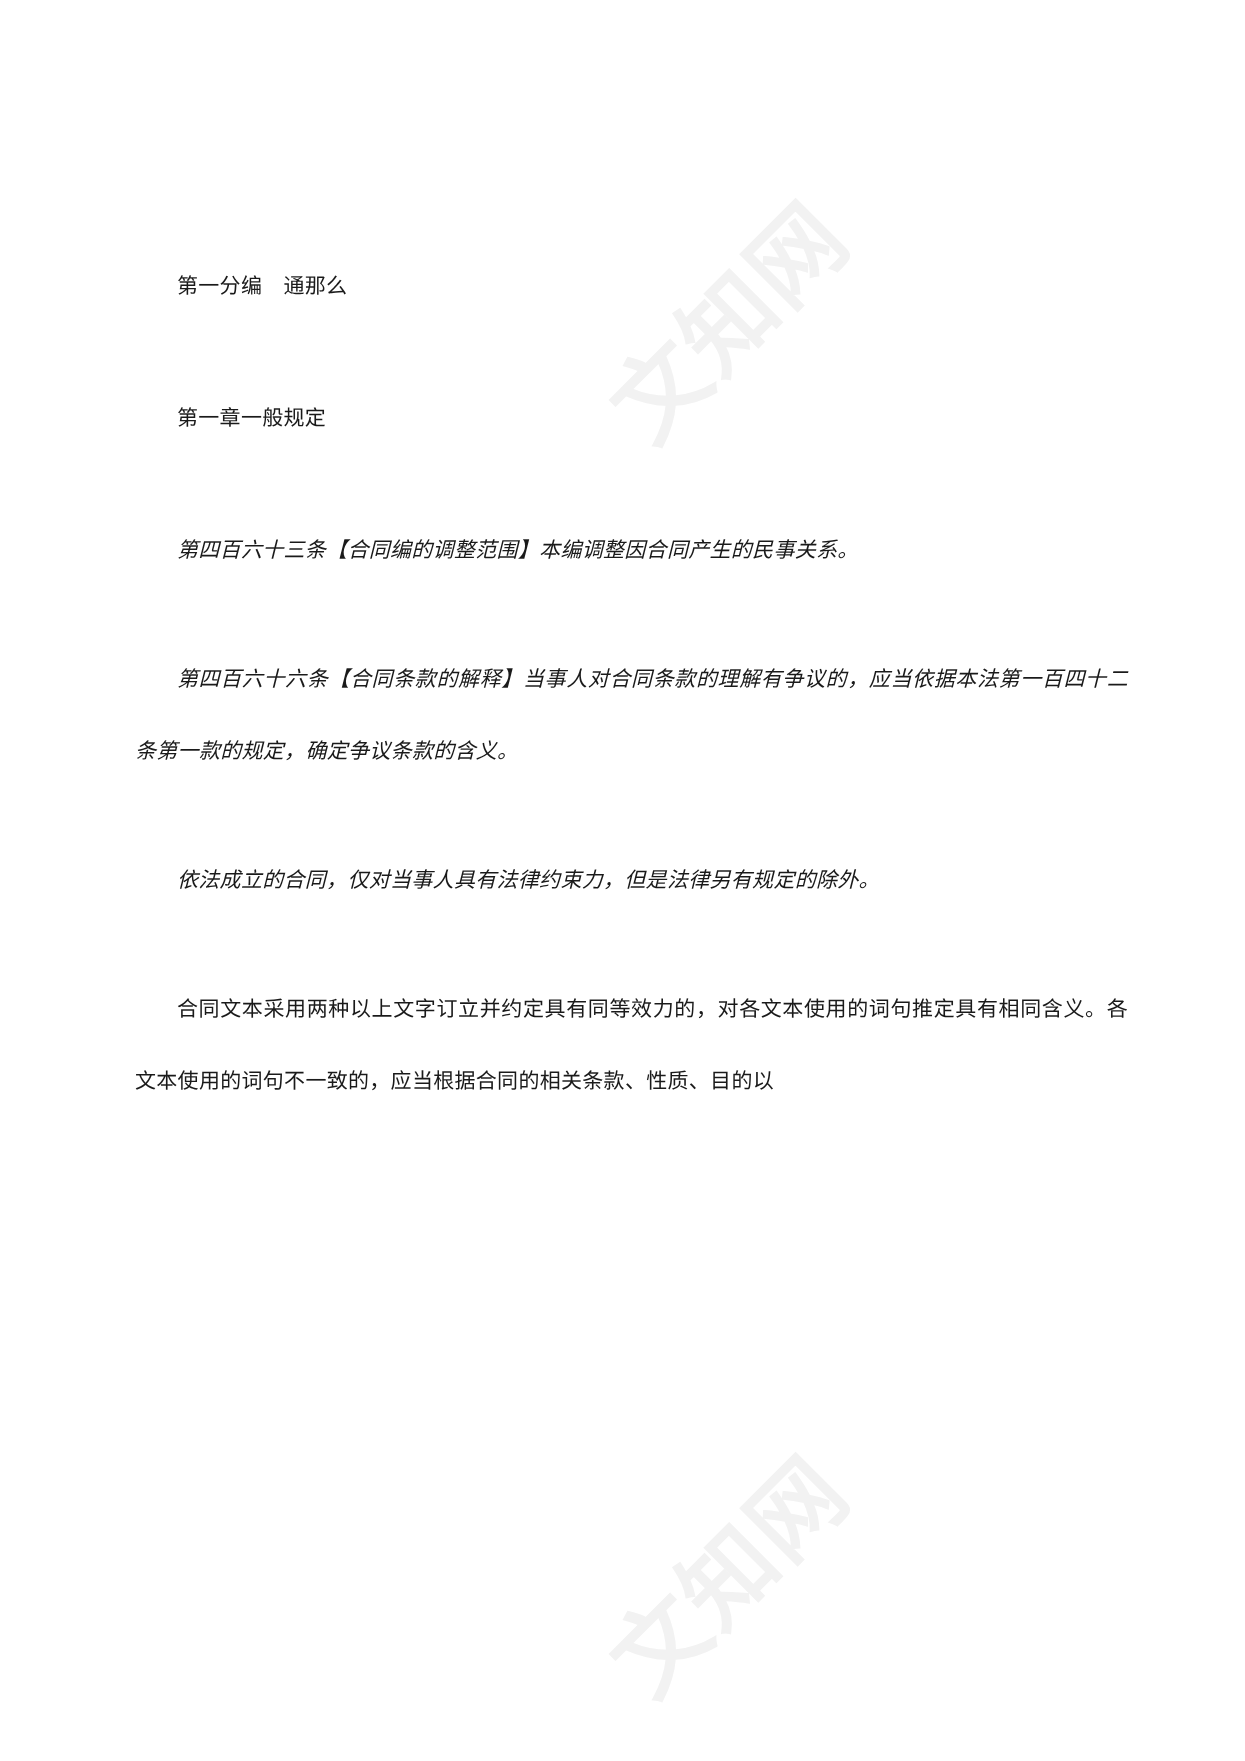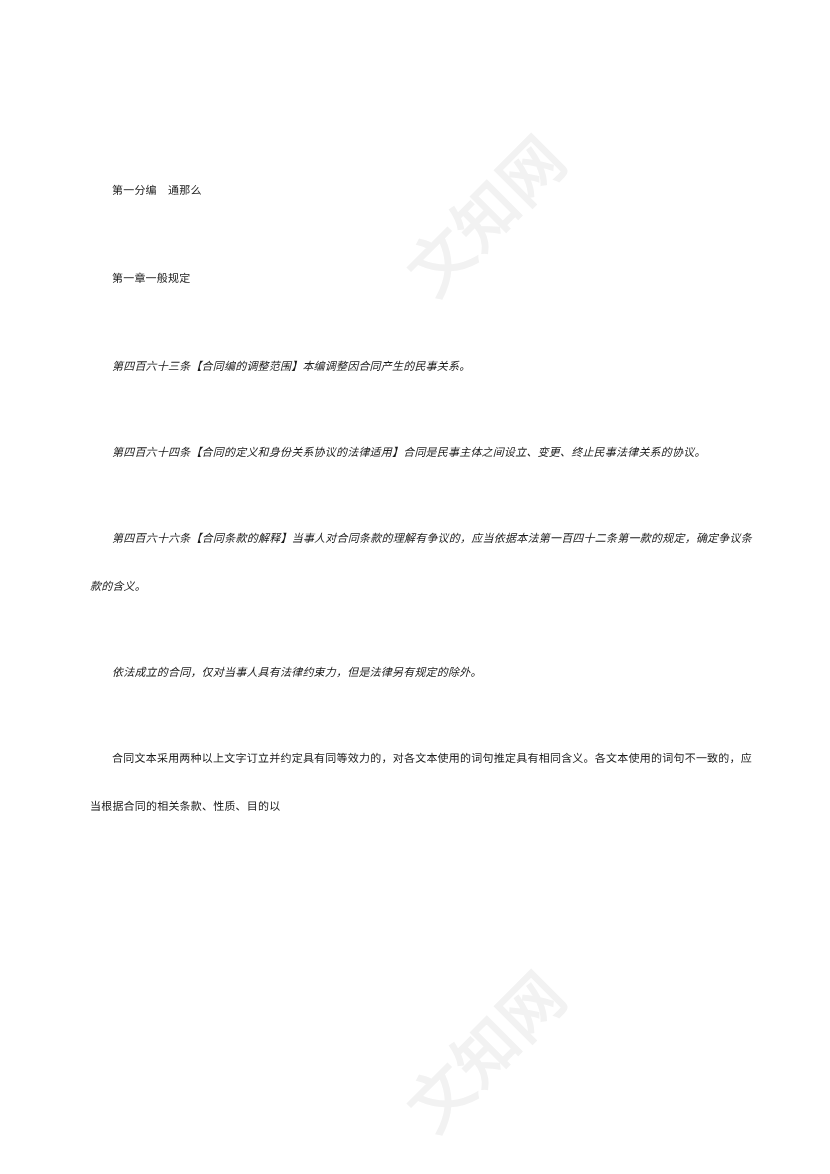--- a/index.html
+++ b/index.html
@@ -59,21 +59,21 @@
     position: relative;
     z-index: 1;
     padding: 166px 78px 0 90px;
     box-sizing: border-box;
   }
 
   .doc-heading,
   .doc-paragraph {
     margin: 0;
     color: #1a1a1a;
-    font-size: 11px;
+    font-size: 14px;
     line-height: 48px;
     text-indent: 2em;
     text-align: justify;
     text-justify: inter-ideograph;
     letter-spacing: 0.2px;
   }
 
   .doc-heading {
     margin-bottom: 33px;
   }
@@ -102,21 +102,20 @@
   </div>
 
   <div class="content">
 
     <p class="doc-heading heading-gap">第一分编　通那么</p>
 
     <p class="doc-heading heading-gap">第一章一般规定</p>
 
     <p class="doc-paragraph block-gap-lg">第四百六十三条【合同编的调整范围】本编调整因合同产生的民事关系。</p>
 
-    <p class="doc-paragraph block-gap-lg">第四百六十四条【合同的定义和身份关系协议的法律适用】合同是民事主体之间设立、变更、终止民事法律关系的协议。</p>
 
 
 
     <p class="doc-paragraph block-gap-lg">第四百六十六条【合同条款的解释】当事人对合同条款的理解有争议的，应当依据本法第一百四十二条第一款的规定，确定争议条款的含义。</p>
 
     <p class="doc-paragraph block-gap-lg">依法成立的合同，仅对当事人具有法律约束力，但是法律另有规定的除外。</p>
 
     <p class="doc-paragraph">合同文本采用两种以上文字订立并约定具有同等效力的，对各文本使用的词句推定具有相同含义。各文本使用的词句不一致的，应当根据合同的相关条款、性质、目的以</p>
 
   </div>

